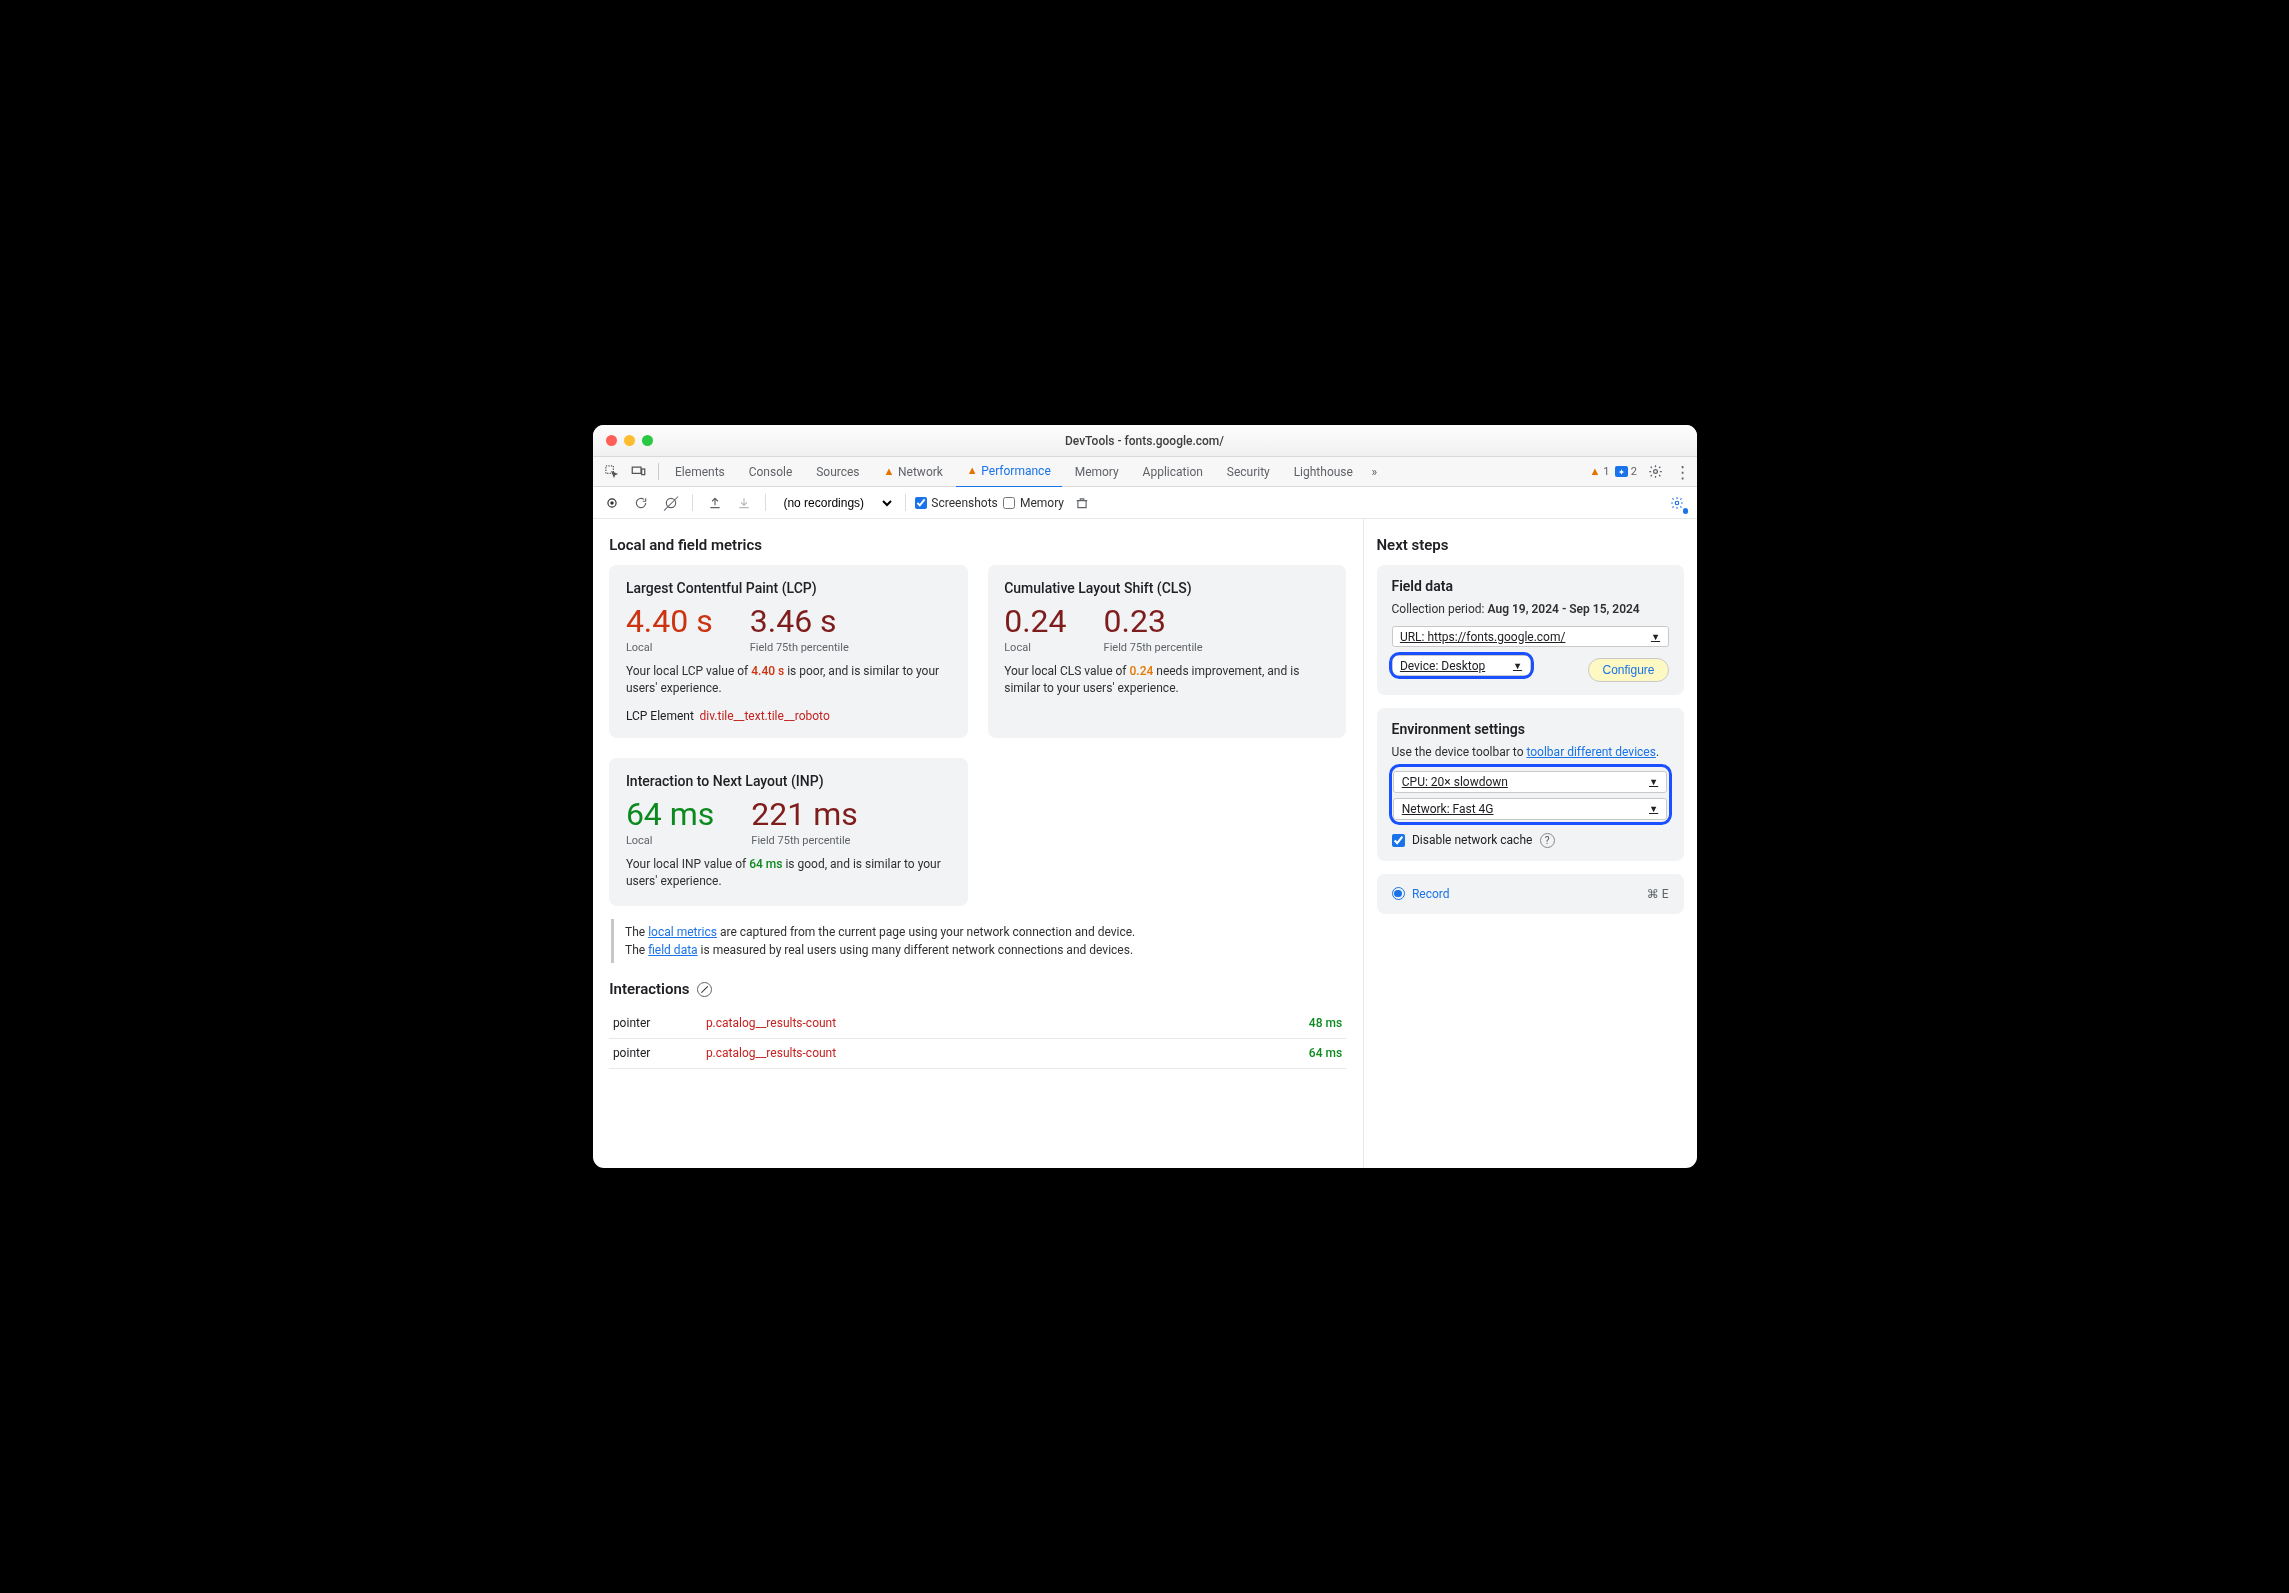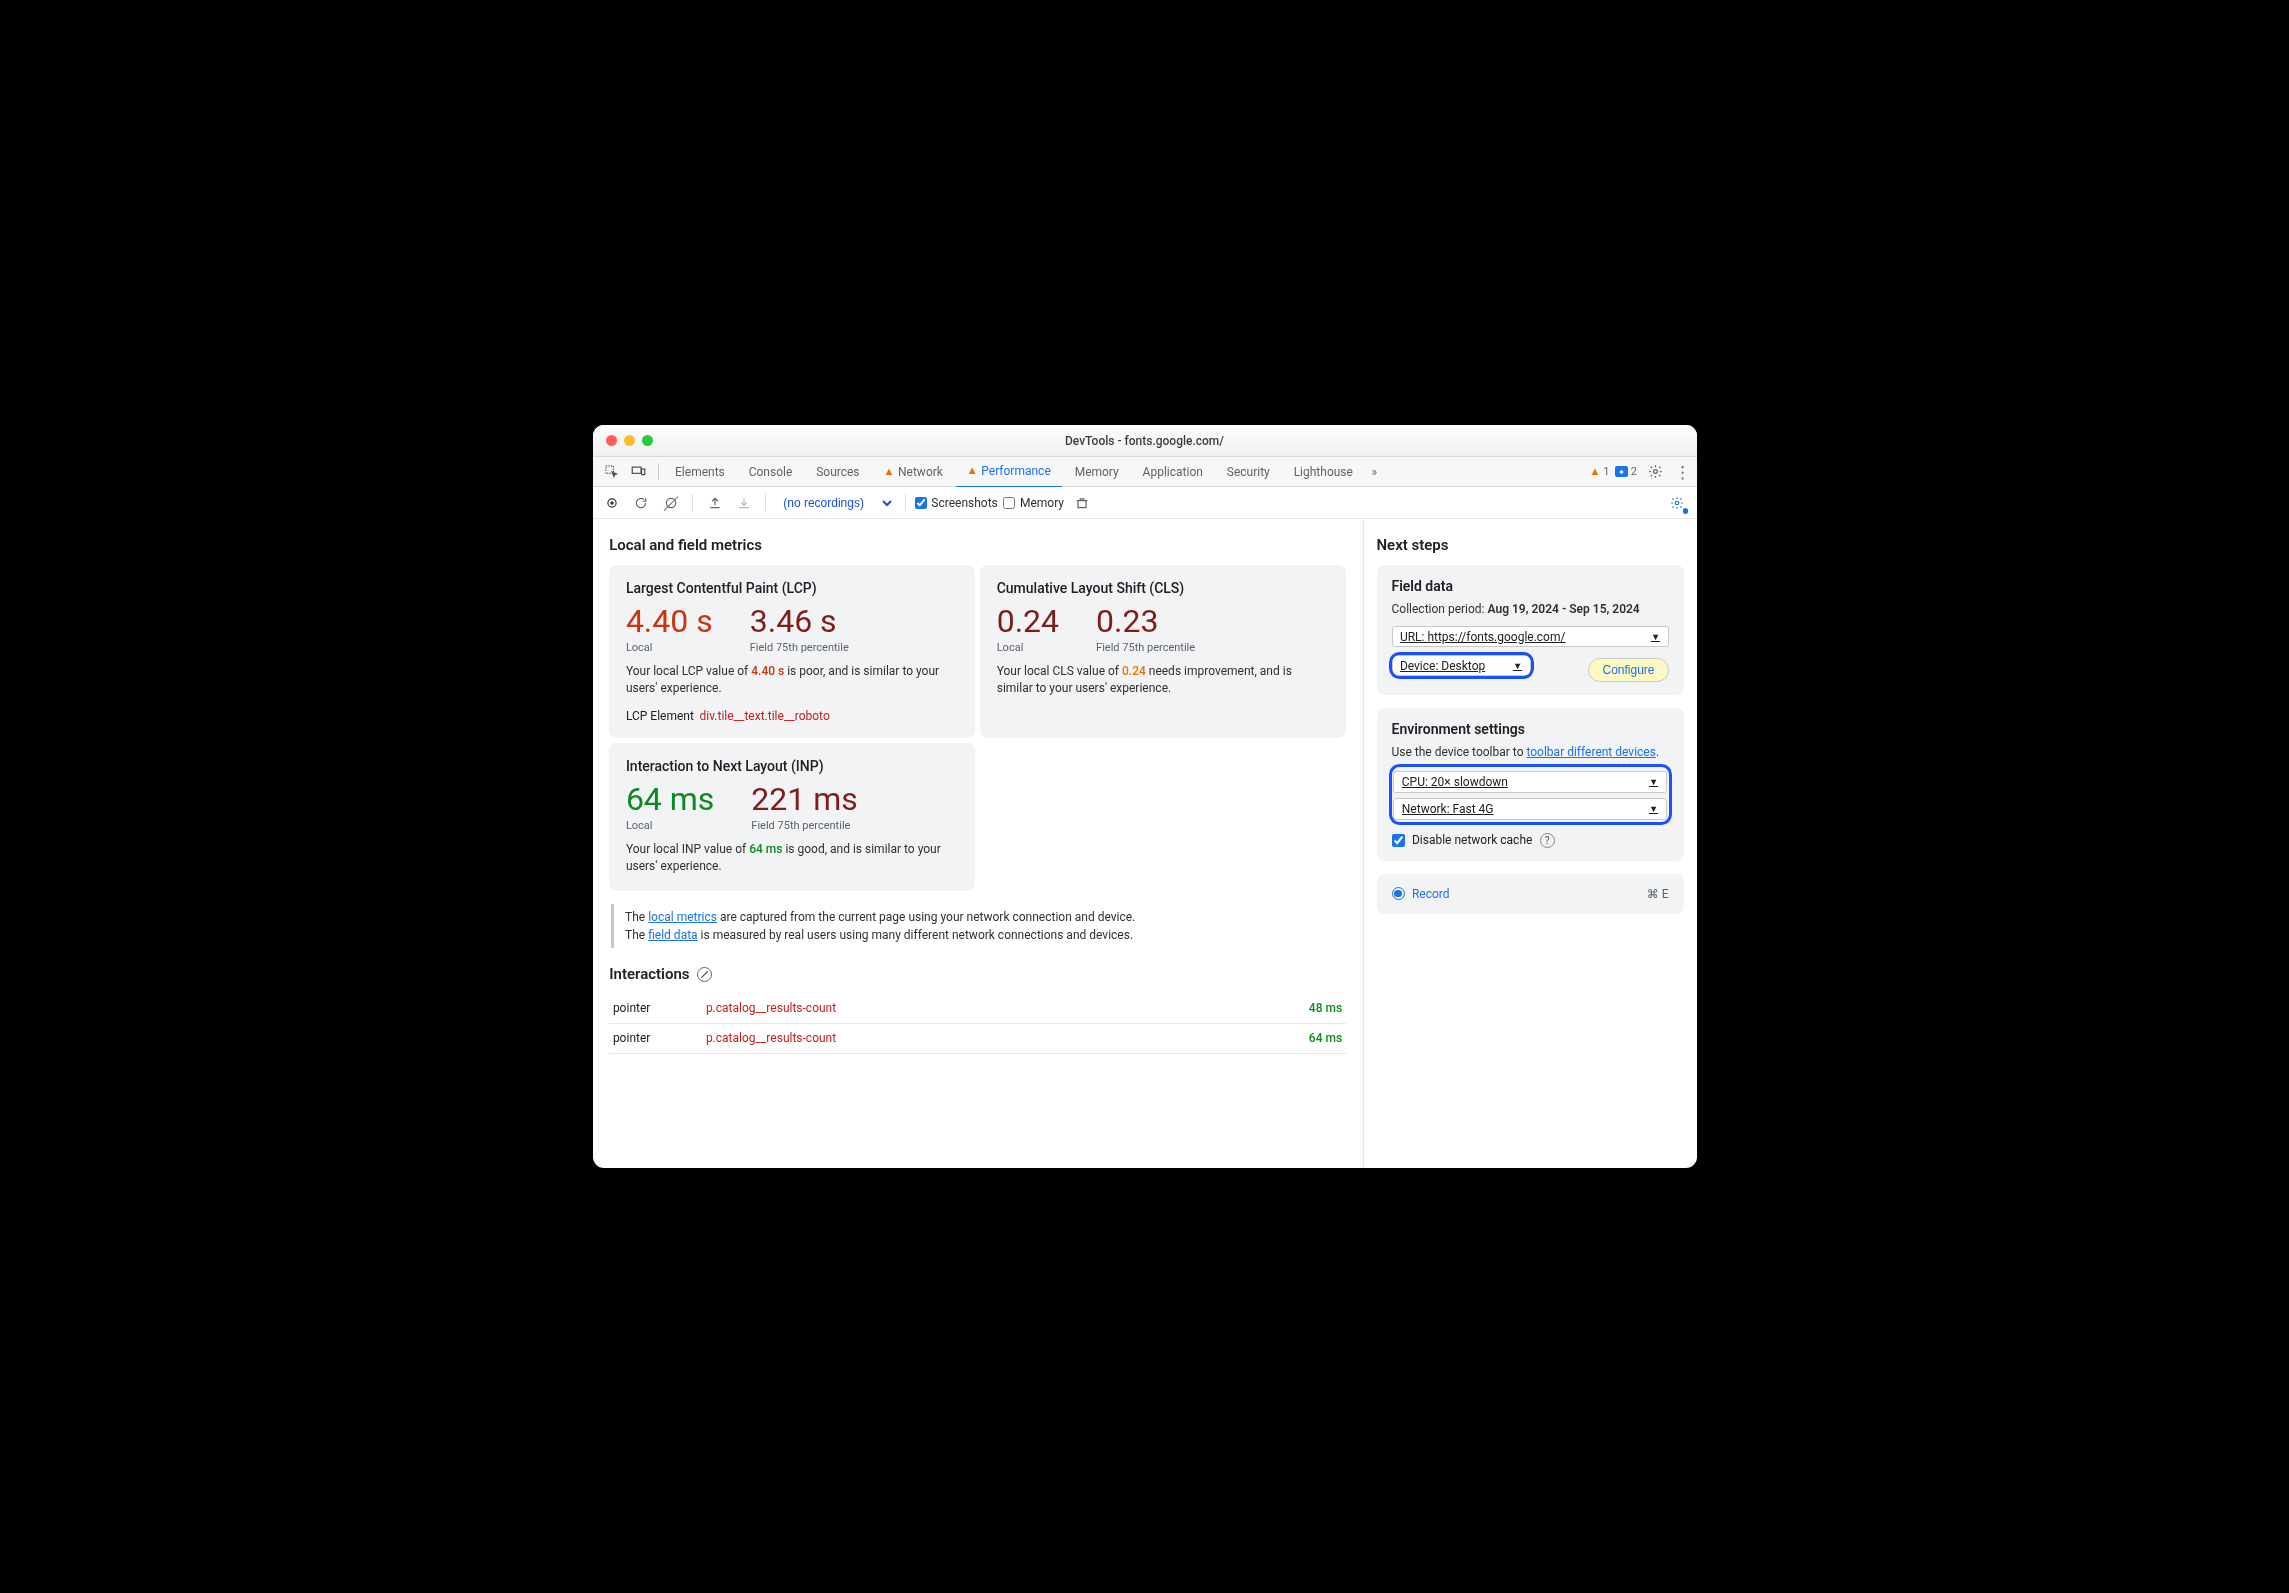--- a/index.html
+++ b/index.html
@@ -54,33 +54,33 @@
 
   
   .toolbar{
     display:flex;align-items:center;height:32px;padding:0 7.4px;gap:5.6px;
     border-bottom:0.9px solid #e8e8e8;background:#fff;
   }
   .toolbar .ico{width:24px;height:24px;display:flex;align-items:center;justify-content:center;color:#5f6368;cursor:pointer;}
   .toolbar .ico.record{color:#303030;}
   .toolbar .ico svg{width:14px;height:14px;}
   .toolbar .sep{width:0.9px;height:16.7px;background:#ddd;margin:0 3.7px;}
-  .toolbar select{border:none;background:transparent;color:#1d4ed8;font-size:12px;padding:0 15px 0 3.7px;cursor:pointer;}
+  .toolbar select{border:none;background:transparent;color:#000000;font-size:12px;padding:0 15px 0 3.7px;cursor:pointer;text-align:center;}
   .toolbar label{display:flex;align-items:center;gap:4.6px;color:#303030;font-size:12px;cursor:pointer;}
   .toolbar input[type=checkbox]{width:12px;height:12px;accent-color:#1a73e8;cursor:pointer;}
   .toolbar .gear-blue{margin-left:auto;color:#1a73e8;position:relative;}
   .toolbar .gear-blue::after{content:"";position:absolute;right:0.9px;bottom:0.9px;width:5.6px;height:5.6px;background:#1a73e8;border-radius:50%;}
 
   
   .main{display:flex;height:649px;}
   .left{flex:1;padding:13px 16.7px;overflow-y:auto;}
   .right{width:334px;padding:13px 13px;border-left:0.9px solid #e8e8e8;overflow-y:auto;}
 
   h2.section{font-size:15px;font-weight:600;color:#202124;margin:3.7px 0 11px 0;display:flex;align-items:center;gap:7.4px;}
-  .grid{display:grid;grid-template-columns:1fr 1fr;gap:5px;}
+  .grid{display:grid;grid-template-columns:1fr 1fr;gap:20px;}
   .card{background:#f1f3f4;border-radius:7.4px;padding:15px 16.7px;}
   .card h3{font-size:14px;font-weight:500;color:#202124;margin-bottom:9.3px;}
   .metric-row{display:flex;gap:37px;margin-bottom:9.3px;}
   .metric{display:flex;flex-direction:column;}
   .metric .val{font-size:32px;font-weight:400;line-height:1;}
   .metric .sub{font-size:11px;color:#5f6368;margin-top:3.7px;}
   .val.poor{color:#cc3311;}
   .val.improve{color:#7f1d1d;}
   .val.good{color:#0d8a1f;}
   .card p.body{font-size:12px;color:#303030;line-height:1.45;margin-top:7.4px;}

